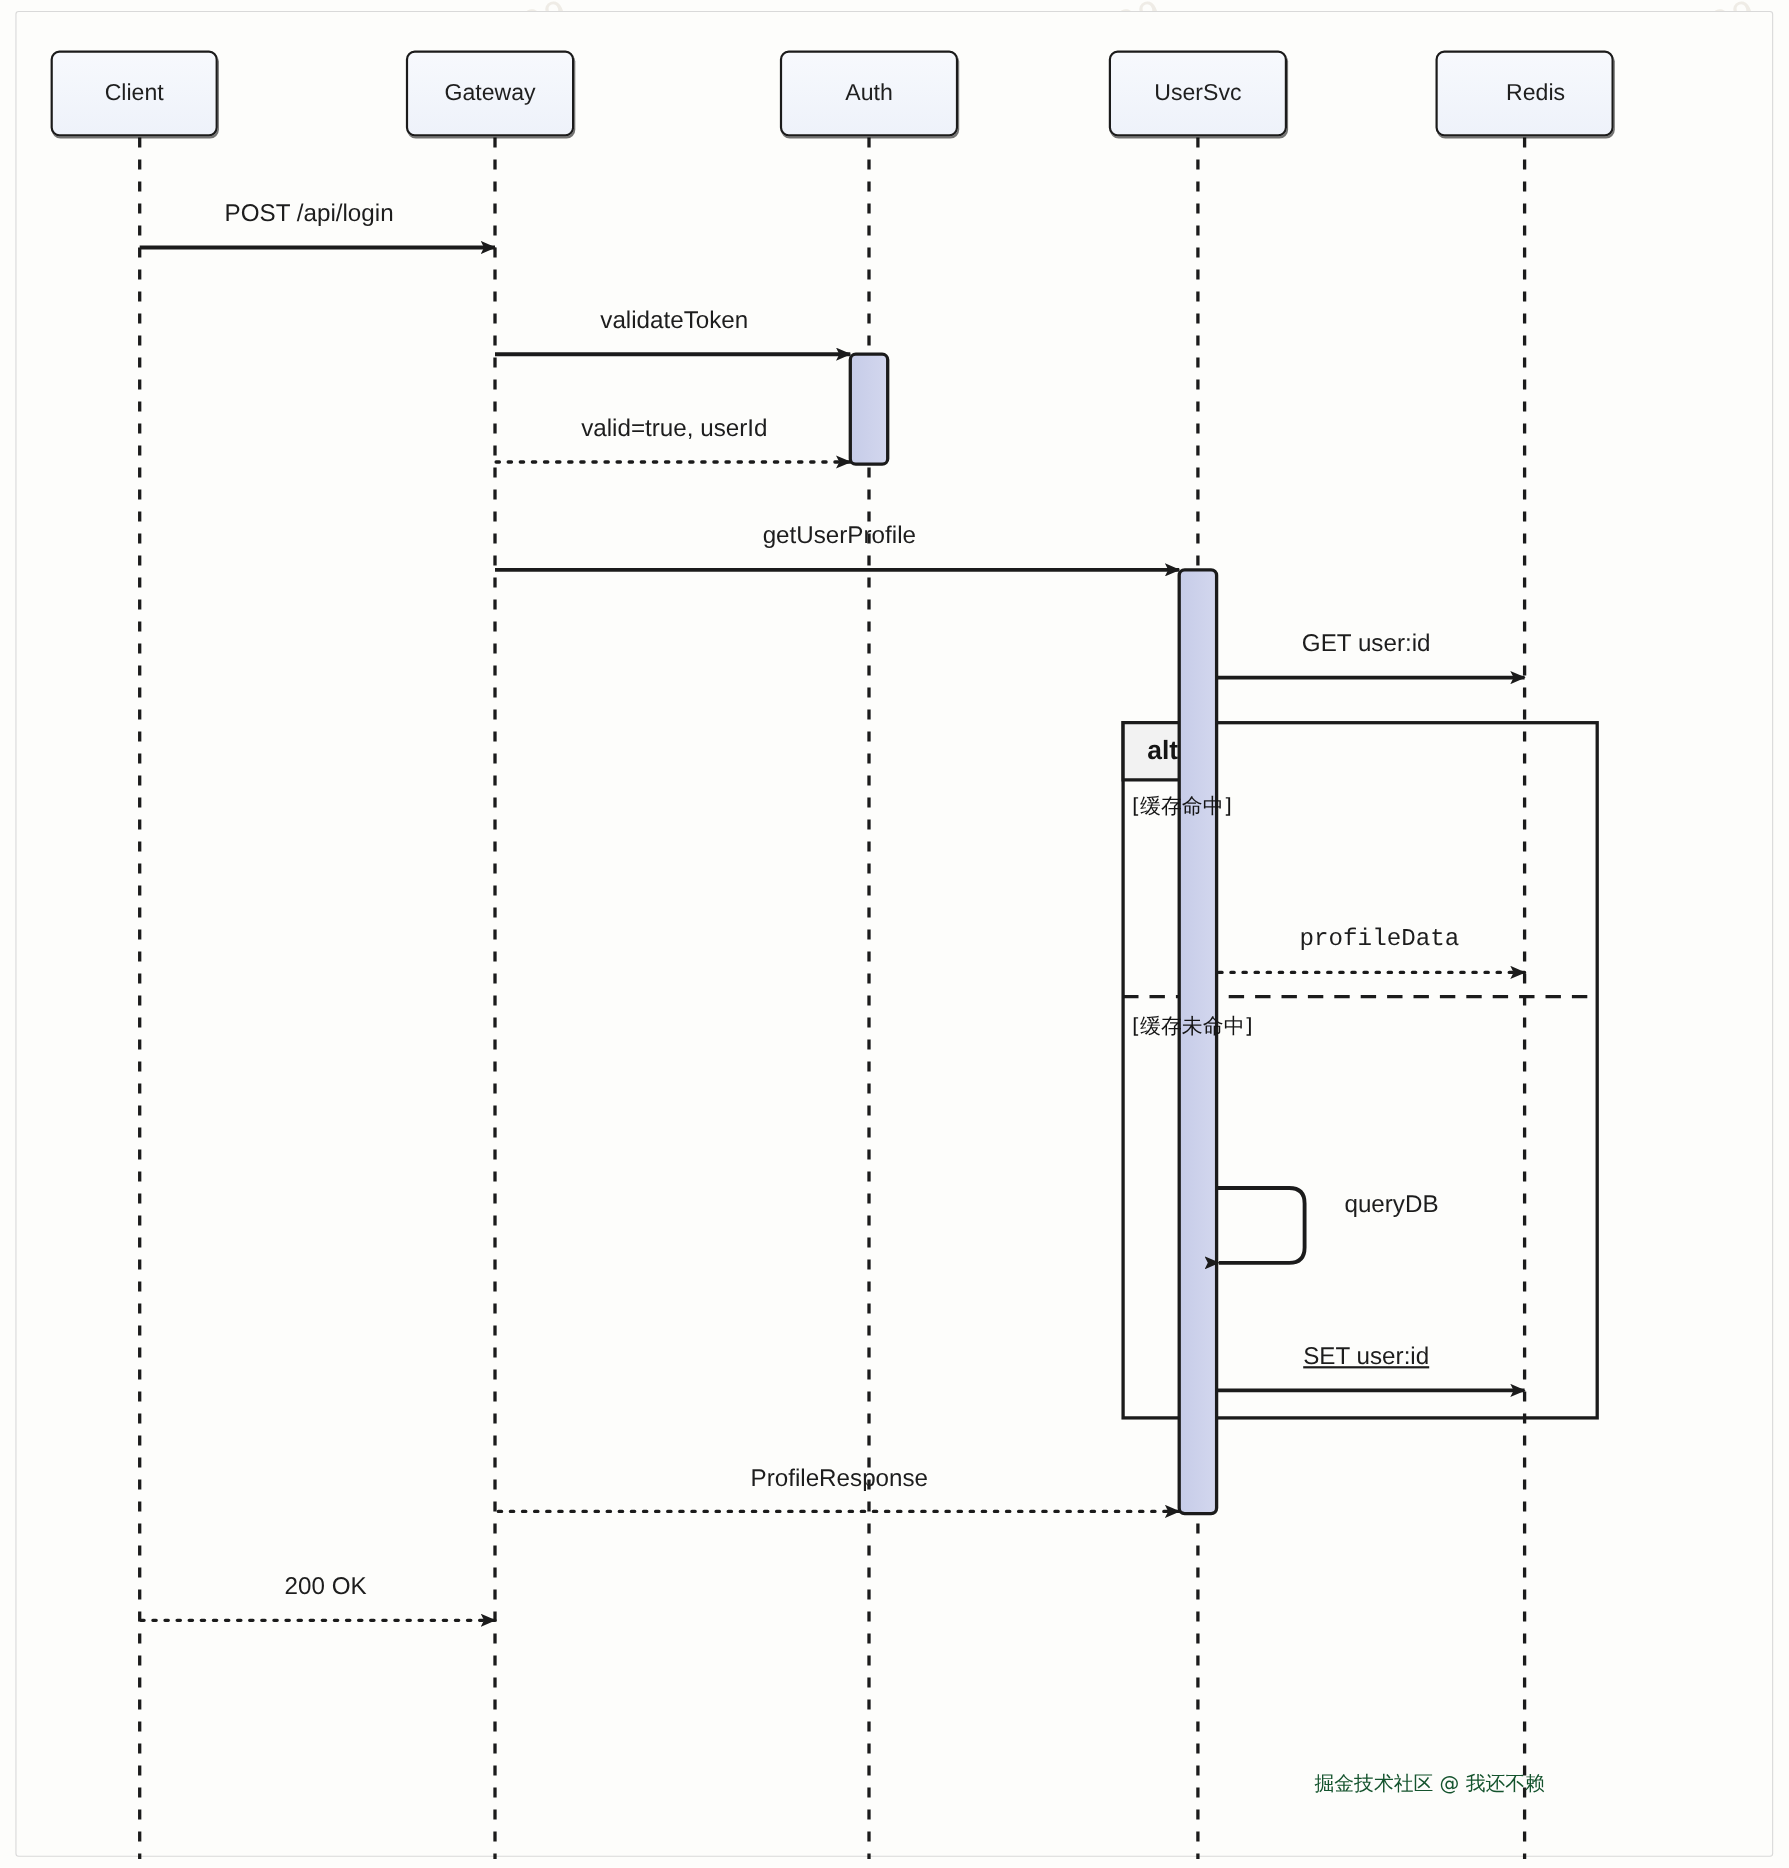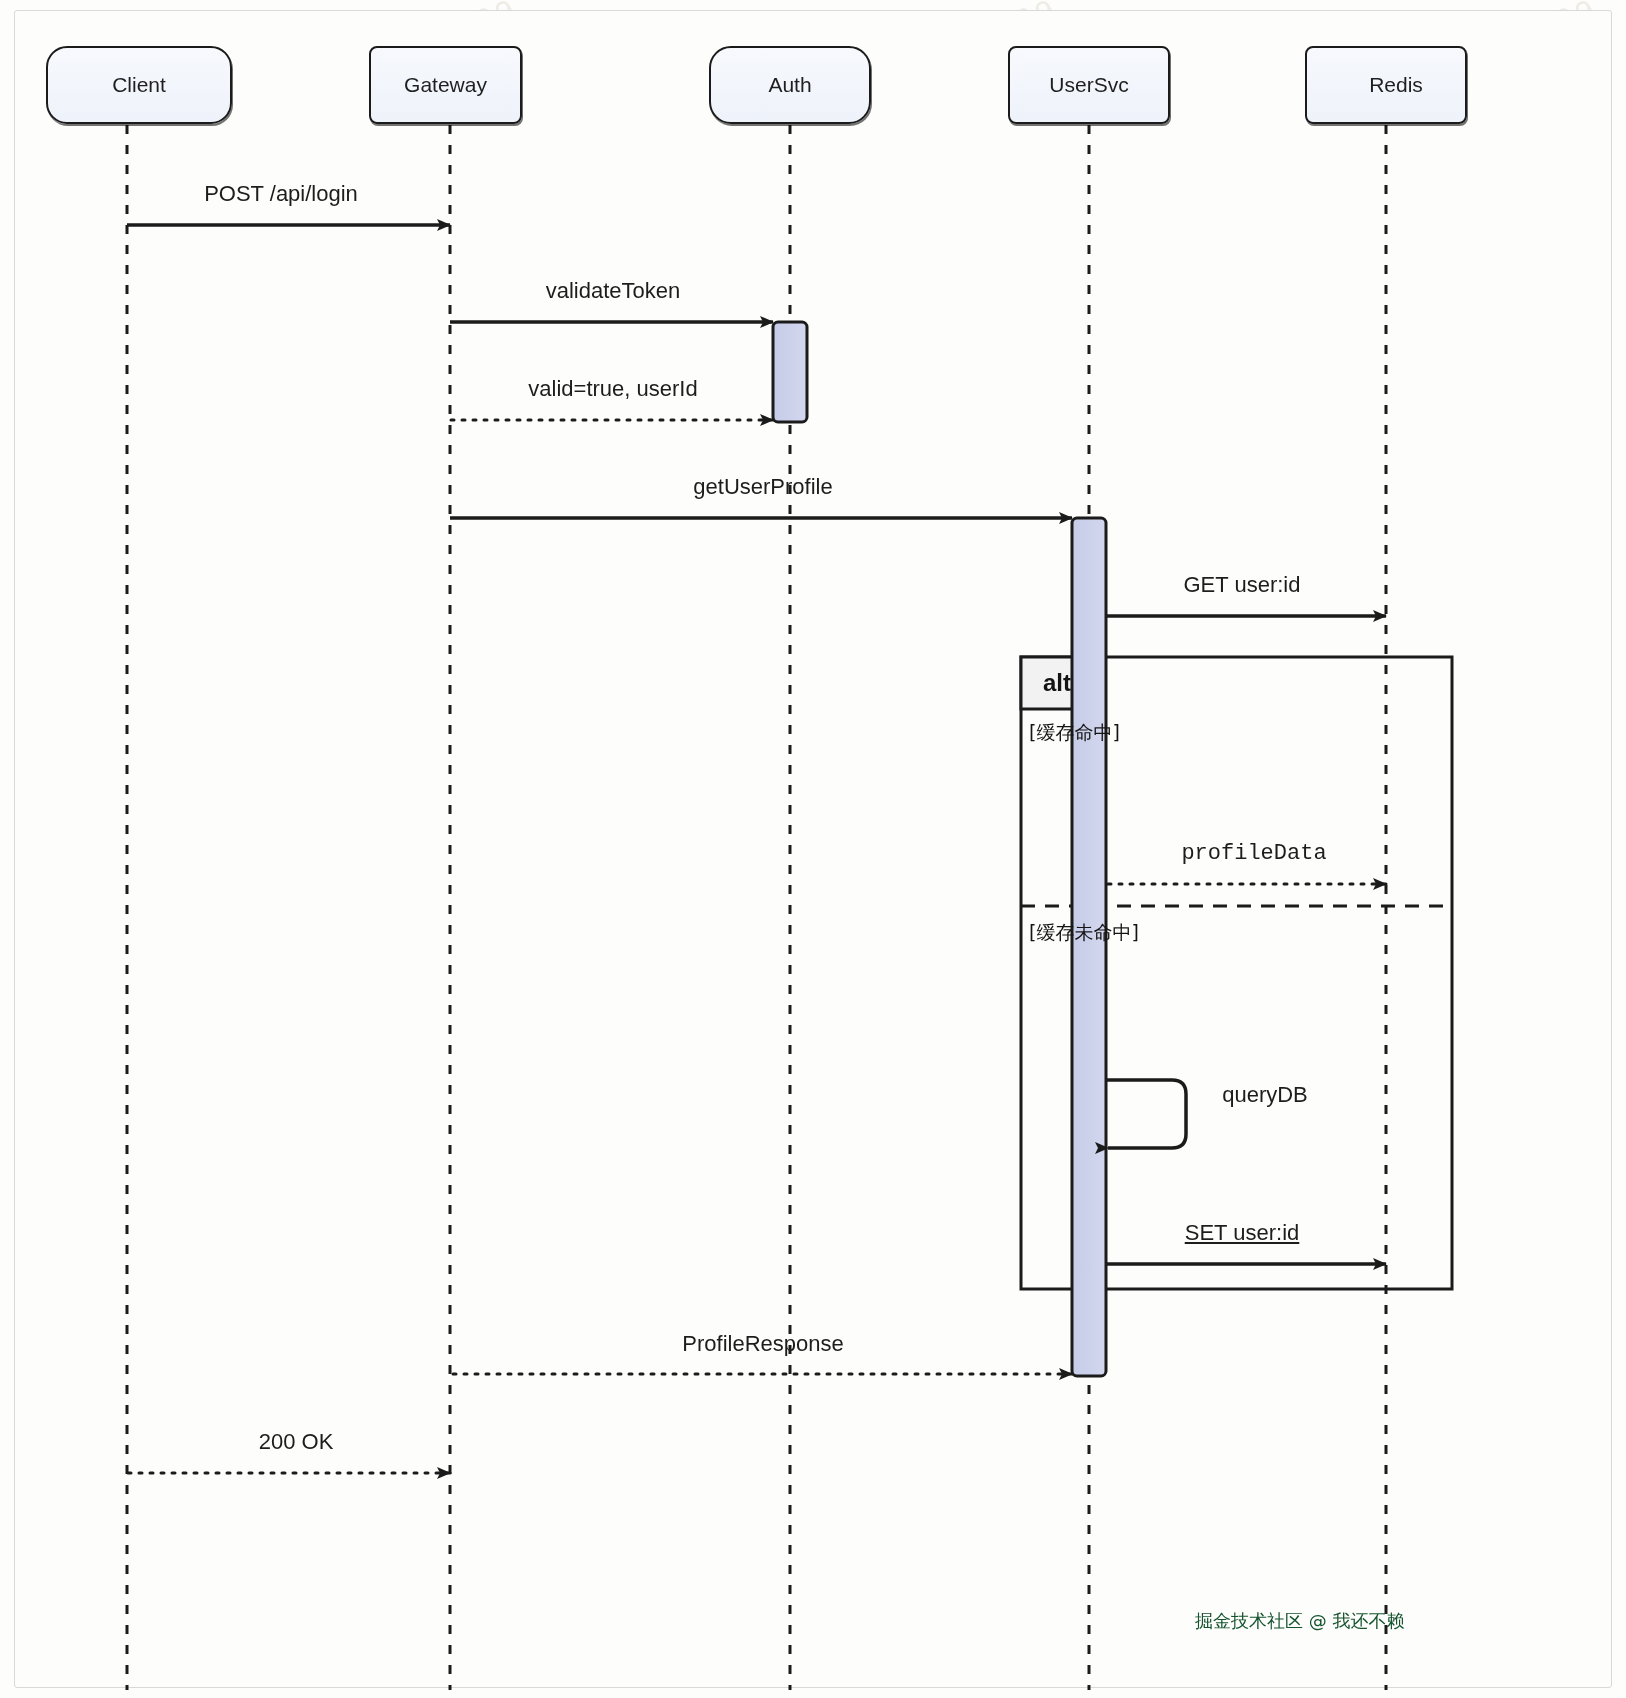--- a/index.html
+++ b/index.html
@@ -177,27 +177,27 @@
         <line x1="1106" y1="616" x2="1386" y2="616" stroke="#1b1b1b" stroke-width="3.5" stroke-linecap="butt" marker-end="url(#arrow-filled)"></line>
         <line x1="1386" y1="884" x2="1106" y2="884" stroke="#1b1b1b" stroke-width="3" stroke-dasharray="3,8" stroke-linecap="round" marker-start="url(#arrow-filled-left)"></line>
         <path d="M 1106 1080 L 1172 1080 Q 1186 1080 1186 1094 L 1186 1134 Q 1186 1148 1172 1148 L 1108 1148" fill="none" stroke="#1b1b1b" stroke-width="3.5" marker-end="url(#arrow-filled-left)"></path>
         <line x1="1106" y1="1264" x2="1386" y2="1264" stroke="#1b1b1b" stroke-width="3.5" stroke-linecap="butt" marker-end="url(#arrow-filled)"></line>
         <line x1="1072" y1="1374" x2="450" y2="1374" stroke="#1b1b1b" stroke-width="3" stroke-dasharray="3,8" stroke-linecap="round" marker-start="url(#arrow-filled-left)"></line>
         <line x1="450" y1="1473" x2="127" y2="1473" stroke="#1b1b1b" stroke-width="3" stroke-dasharray="3,8" stroke-linecap="round" marker-start="url(#arrow-filled-left)"></line>
       </g>
   </svg>
 
   <div id="actors-layer">
-      <div class="actor-box" style="left: 46px; top: 46px; width: 186px; border-radius: 21px;">
+      <div class="actor-box" style="left: 46px; top: 46px; width: 152px;">
         <span class="actor-label">Client</span>
       </div>
       <div class="actor-box" style="left: 369px; top: 46px; width: 153px;">
         <span class="actor-label">Gateway</span>
       </div>
-      <div class="actor-box" style="left: 709px; top: 46px; width: 162px; border-radius: 22px;">
+      <div class="actor-box" style="left: 709px; top: 46px; width: 162px;">
         <span class="actor-label">Auth</span>
       </div>
       <div class="actor-box" style="left: 1008px; top: 46px; width: 162px;">
         <span class="actor-label">UserSvc</span>
       </div>
       <div class="actor-box" style="left: 1305px; top: 46px; width: 162px; padding-left: 20px;">
         <span class="actor-label">Redis</span>
       </div>
     </div>
 

